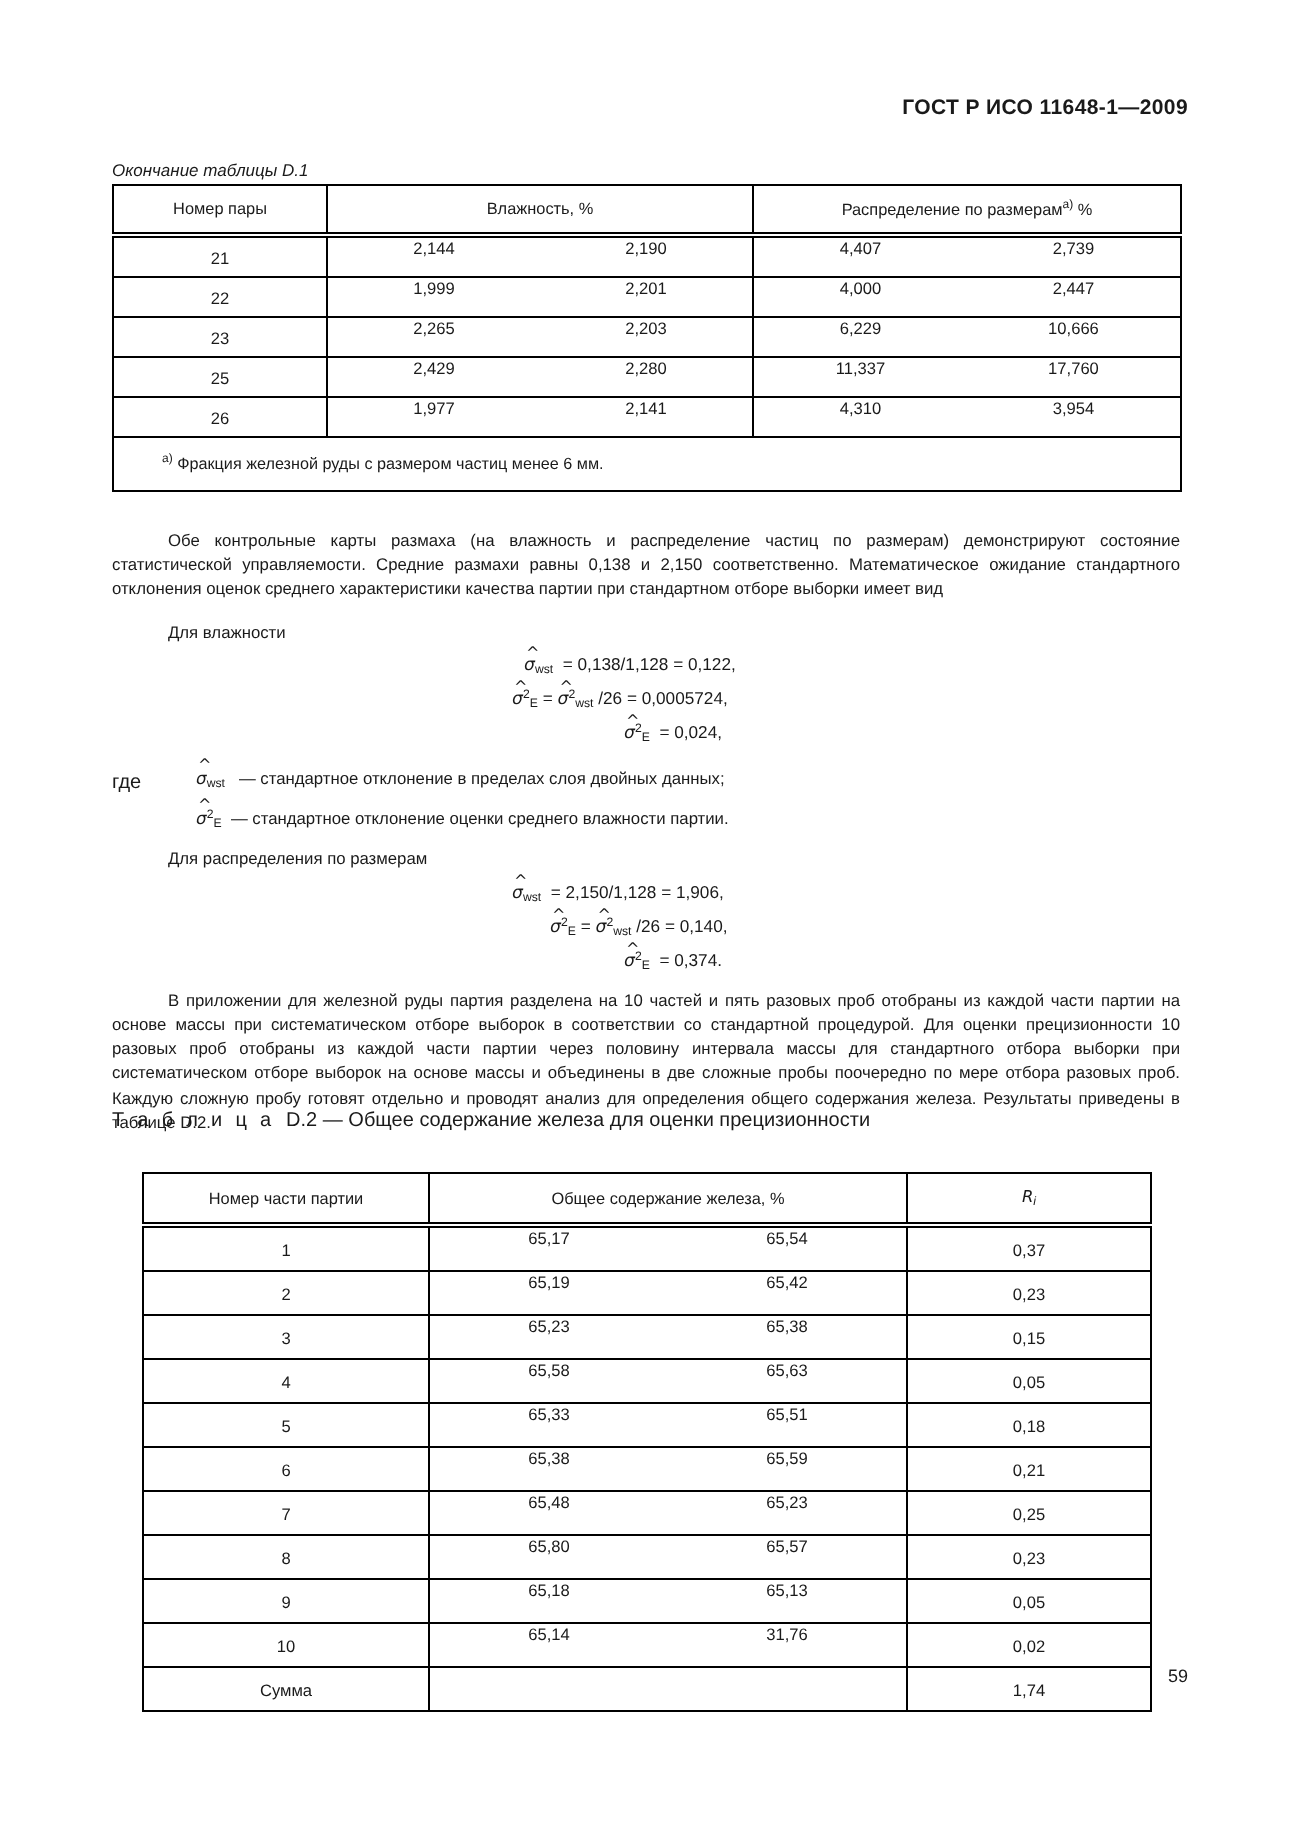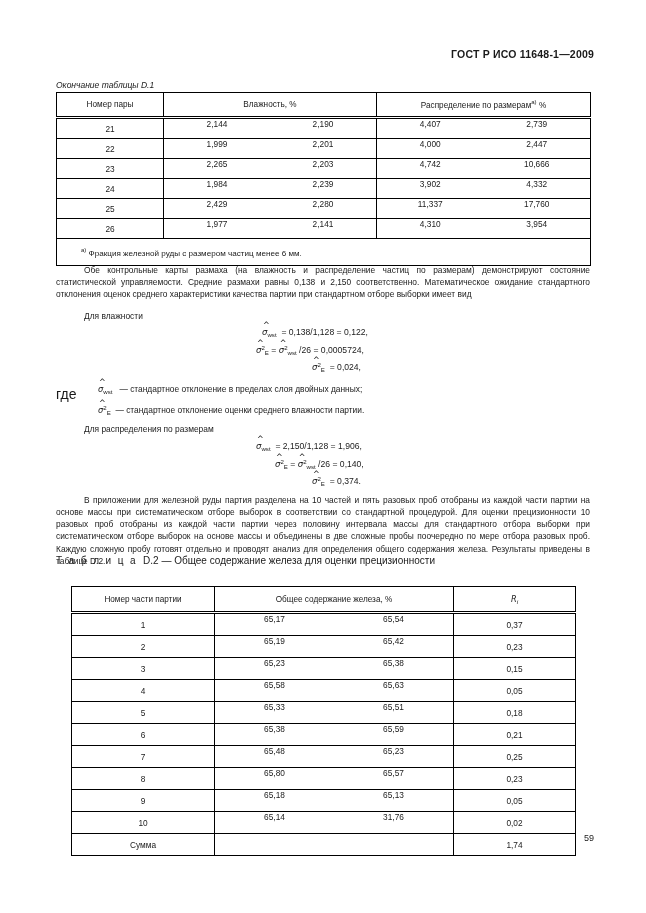--- a/index.html
+++ b/index.html
@@ -143,21 +143,21 @@
     line-height: 1;
   }
   sub.sb { font-size: 6.1px; font-style: normal; vertical-align: -0.28em; }
   sub.sbi { font-size: 6.1px; font-style: italic; vertical-align: -0.28em; }
   sup.sp { font-size: 6.1px; font-style: normal; vertical-align: 0.5em; }
 
   
   .where-label {
     position: absolute;
     left: 56px;
-    font-size: 14px;
+    font-size: 10px;
   }
   .where-item {
     position: absolute;
     left: 98px;
     font-size: 8.4px;
     white-space: nowrap;
   }
 
   
   #table-d2 {
@@ -238,37 +238,22 @@
         <tr>
           <td>23</td>
           <td>
             <div class="dualcell">
               <span>2,265</span>
               <span>2,203</span>
             </div>
           </td>
           <td>
             <div class="dualcell">
-              <span>4,742</span>
+              <span>6,229</span>
               <span>10,666</span>
-            </div>
-          </td>
-        </tr>
-        <tr>
-          <td>24</td>
-          <td>
-            <div class="dualcell">
-              <span>1,984</span>
-              <span>2,239</span>
-            </div>
-          </td>
-          <td>
-            <div class="dualcell">
-              <span>3,902</span>
-              <span>4,332</span>
             </div>
           </td>
         </tr>
         <tr>
           <td>25</td>
           <td>
             <div class="dualcell">
               <span>2,429</span>
               <span>2,280</span>
             </div>

